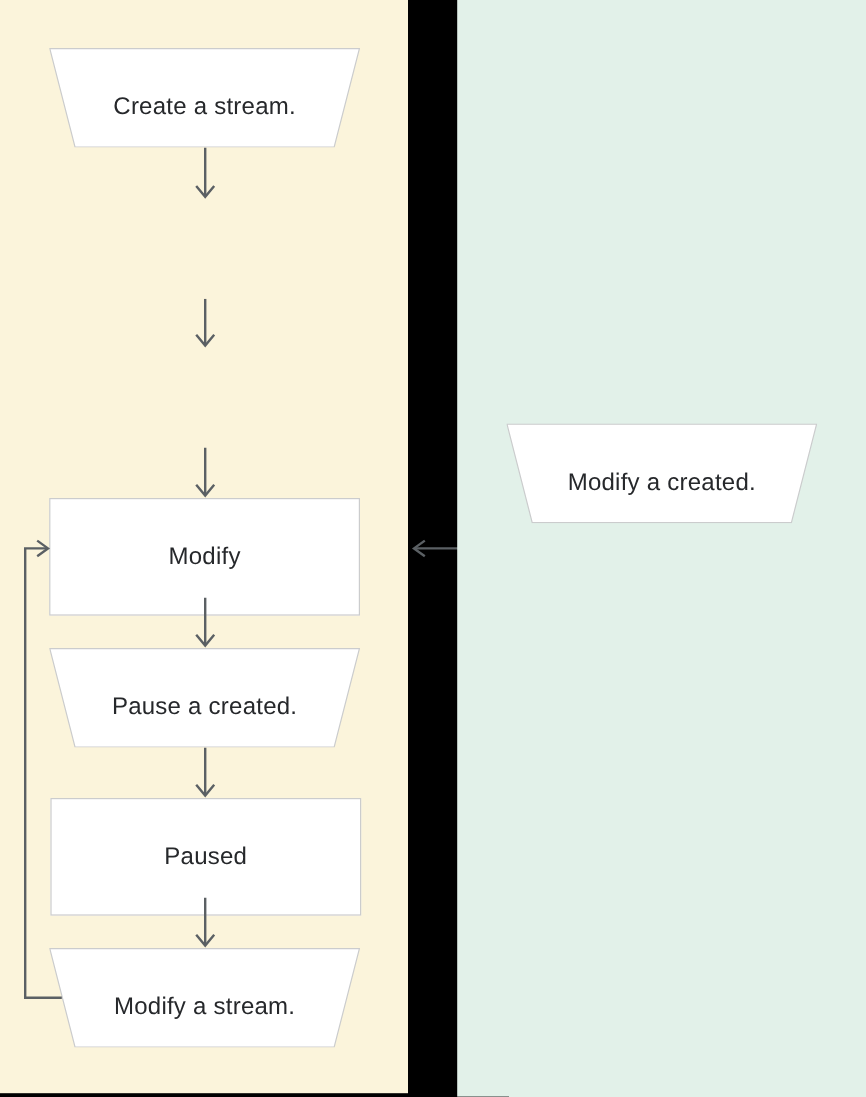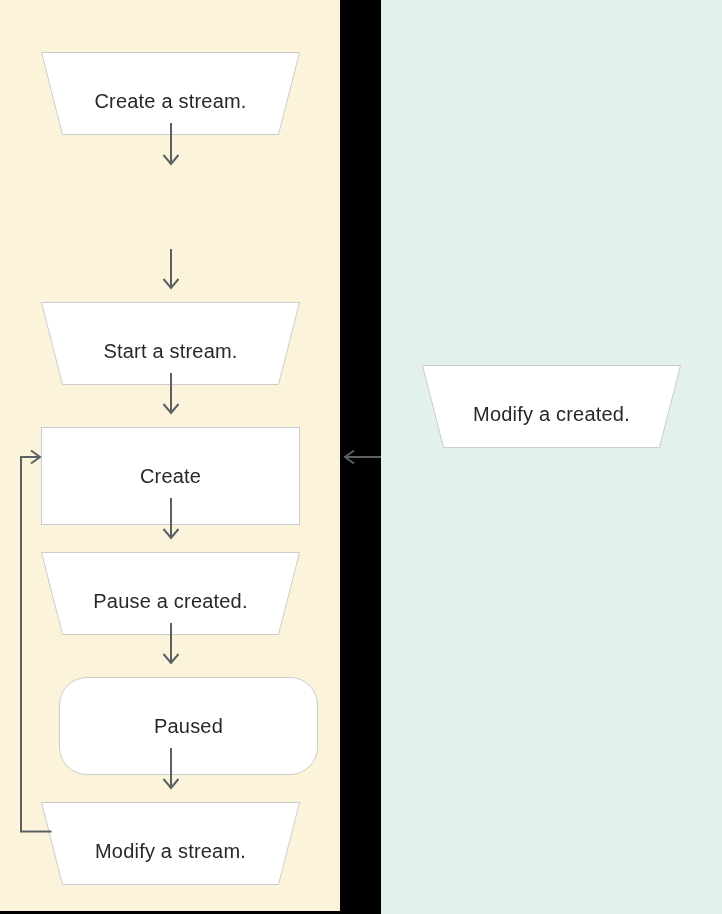--- a/index.html
+++ b/index.html
@@ -16,21 +16,21 @@
     width: 722px; height: 914px;
     background: var(--gap-bg);
     font-family: "Liberation Sans", "DejaVu Sans", sans-serif;
     overflow: hidden;
   }
   .stage { position: relative; width: 722px; height: 914px; }
   .panel { position: absolute; top: 0; }
   .panel-left  { left: 0;     width: 340px; height: 911px; background: var(--left-panel-bg); }
   .panel-right { left: 381px; width: 341px; height: 914px; background: var(--right-panel-bg); }
 
-  .node { position: absolute; width: 259px; height: 98px; margin-top: 12px; }
+  .node { position: absolute; width: 259px; height: 98px; }
   .node .shape-svg { position: absolute; left: 0; top: 0; display: block; }
   .node .shape-svg polygon { fill: var(--node-fill); stroke: var(--node-border); stroke-width: 1; }
   .node.rect {
     background: var(--node-fill);
     border: 1px solid var(--node-border);
   }
   .node .label {
     position: absolute; inset: 0;
     display: flex; align-items: center; justify-content: center;
     font-size: 20px; color: var(--text-color);
@@ -66,36 +66,30 @@
     </div>
 
 
     <div class="connector" style="left:162px; top:249px;">
       <svg width="18" height="41" viewBox="0 0 18 41">
         <line x1="9" y1="0" x2="9" y2="38"></line>
         <polyline points="1.5,30 9,39 16.5,30"></polyline>
       </svg>
     </div>
 
-    <div class="node trap" style="left:41px; top:290px;">
-      <svg class="shape-svg" width="259" height="83" viewBox="0 0 259 83">
-        <polygon points="0.5,0.5 258.5,0.5 237.5,82.5 21.5,82.5"></polygon>
-      </svg>
-      <span class="label">Start a stream.</span>
-    </div>
 
     <div class="connector" style="left:162px; top:373px;">
       <svg width="18" height="42" viewBox="0 0 18 42">
         <line x1="9" y1="0" x2="9" y2="39"></line>
         <polyline points="1.5,31 9,40 16.5,31"></polyline>
       </svg>
     </div>
 
     <div class="node rect" style="left:41px; top:415px;">
-      <span class="label">Create</span>
+      <span class="label">Modify</span>
     </div>
 
     <div class="connector" style="left:162px; top:498px;">
       <svg width="18" height="42" viewBox="0 0 18 42">
         <line x1="9" y1="0" x2="9" y2="39"></line>
         <polyline points="1.5,31 9,40 16.5,31"></polyline>
       </svg>
     </div>
 
     <div class="node trap" style="left:41px; top:540px;">
@@ -105,21 +99,21 @@
       <span class="label">Pause a created.</span>
     </div>
 
     <div class="connector" style="left:162px; top:623px;">
       <svg width="18" height="42" viewBox="0 0 18 42">
         <line x1="9" y1="0" x2="9" y2="39"></line>
         <polyline points="1.5,31 9,40 16.5,31"></polyline>
       </svg>
     </div>
 
-    <div class="node rect" style="left:59px; top:665px;border-radius:28px;">
+    <div class="node rect" style="left:42px; top:665px;">
       <span class="label">Paused</span>
     </div>
 
     <div class="connector" style="left:162px; top:748px;">
       <svg width="18" height="42" viewBox="0 0 18 42">
         <line x1="9" y1="0" x2="9" y2="39"></line>
         <polyline points="1.5,31 9,40 16.5,31"></polyline>
       </svg>
     </div>
 

